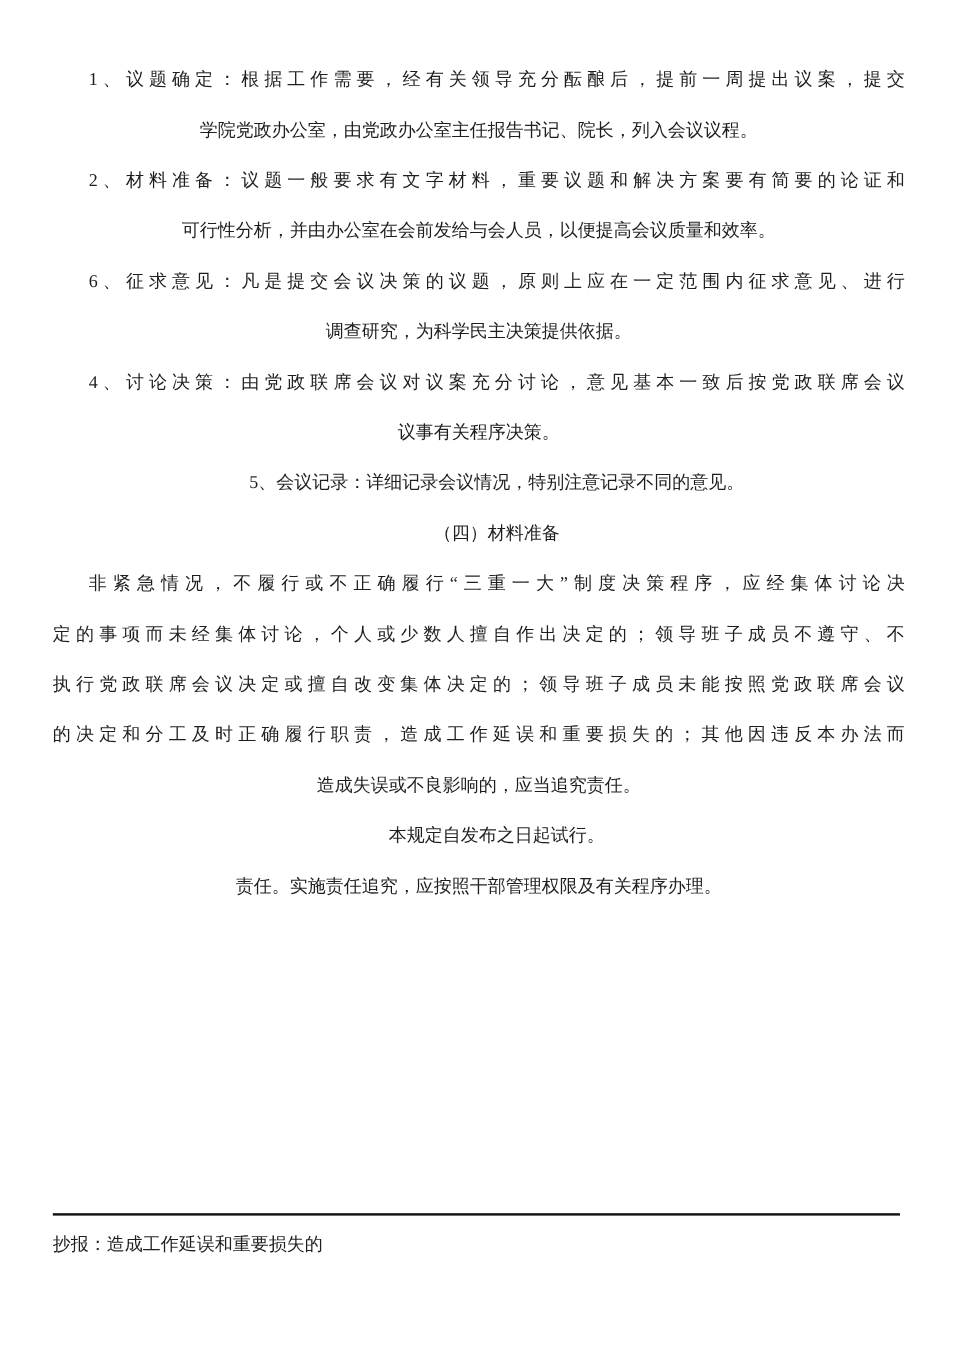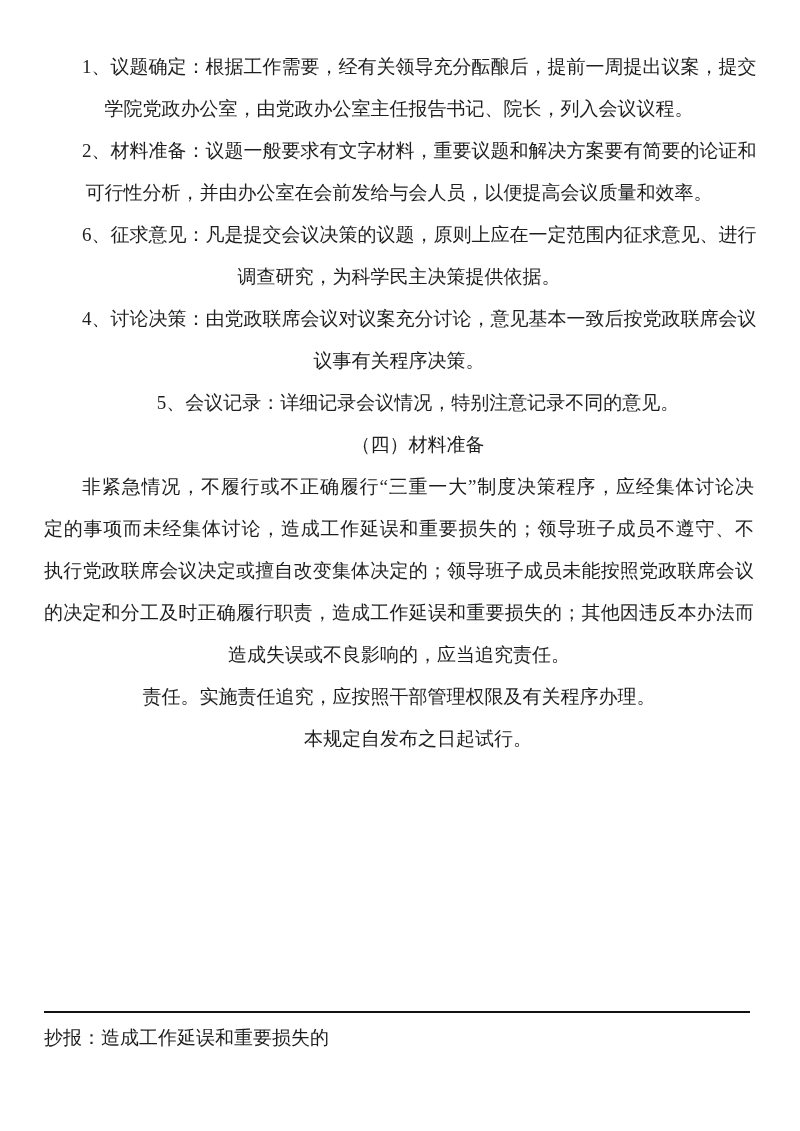--- a/index.html
+++ b/index.html
@@ -8,21 +8,21 @@
     background: #e8e8e8;
   }
   .page {
     position: relative;
     width: 800px;
     height: 1131px;
     margin: 0 auto;
     background: #ffffff;
     color: #1e1e1e;
     font-family: "Liberation Serif", "DejaVu Serif", serif;
-    font-size: 19px;
+    font-size: 15px;
     box-sizing: border-box;
     padding: 46px 46px 0 44px;
     overflow: hidden;
   }
   .body-text .line {
     line-height: 42px;
     text-align: justify;
     text-align-last: justify;
     white-space: nowrap;
   }
@@ -75,26 +75,26 @@
       <div class="line last">学院党政办公室，由党政办公室主任报告书记、院长，列入会议议程。</div>
       <div class="line first">2、材料准备：议题一般要求有文字材料，重要议题和解决方案要有简要的论证和</div>
       <div class="line last">可行性分析，并由办公室在会前发给与会人员，以便提高会议质量和效率。</div>
       <div class="line first">6、征求意见：凡是提交会议决策的议题，原则上应在一定范围内征求意见、进行</div>
       <div class="line last">调查研究，为科学民主决策提供依据。</div>
       <div class="line first">4、讨论决策：由党政联席会议对议案充分讨论，意见基本一致后按党政联席会议</div>
       <div class="line last">议事有关程序决策。</div>
       <div class="line first last">5、会议记录：详细记录会议情况，特别注意记录不同的意见。</div>
       <div class="line first last">（四）材料准备</div>
       <div class="line first">非紧急情况，不履行或不正确履行“三重一大”制度决策程序，应经集体讨论决</div>
-      <div class="line">定的事项而未经集体讨论，造成工作延误和重要损失的；领导班子成员不遵守、不</div>
+      <div class="line">定的事项而未经集体讨论，个人或少数人擅自作出决定的；领导班子成员不遵守、不</div>
       <div class="line">执行党政联席会议决定或擅自改变集体决定的；领导班子成员未能按照党政联席会议</div>
       <div class="line">的决定和分工及时正确履行职责，造成工作延误和重要损失的；其他因违反本办法而</div>
       <div class="line last">造成失误或不良影响的，应当追究责任。</div>
+      <div class="line first last">本规定自发布之日起试行。</div>
       <div class="line last">责任。实施责任追究，应按照干部管理权限及有关程序办理。</div>
-      <div class="line first last">本规定自发布之日起试行。</div>
     </main>
 
 
   <footer class="page-footer">
     <div class="footer-rule"></div>
     <div class="footer-text">抄报：造成工作延误和重要损失的</div>
   </footer>
 
 </div>
 

